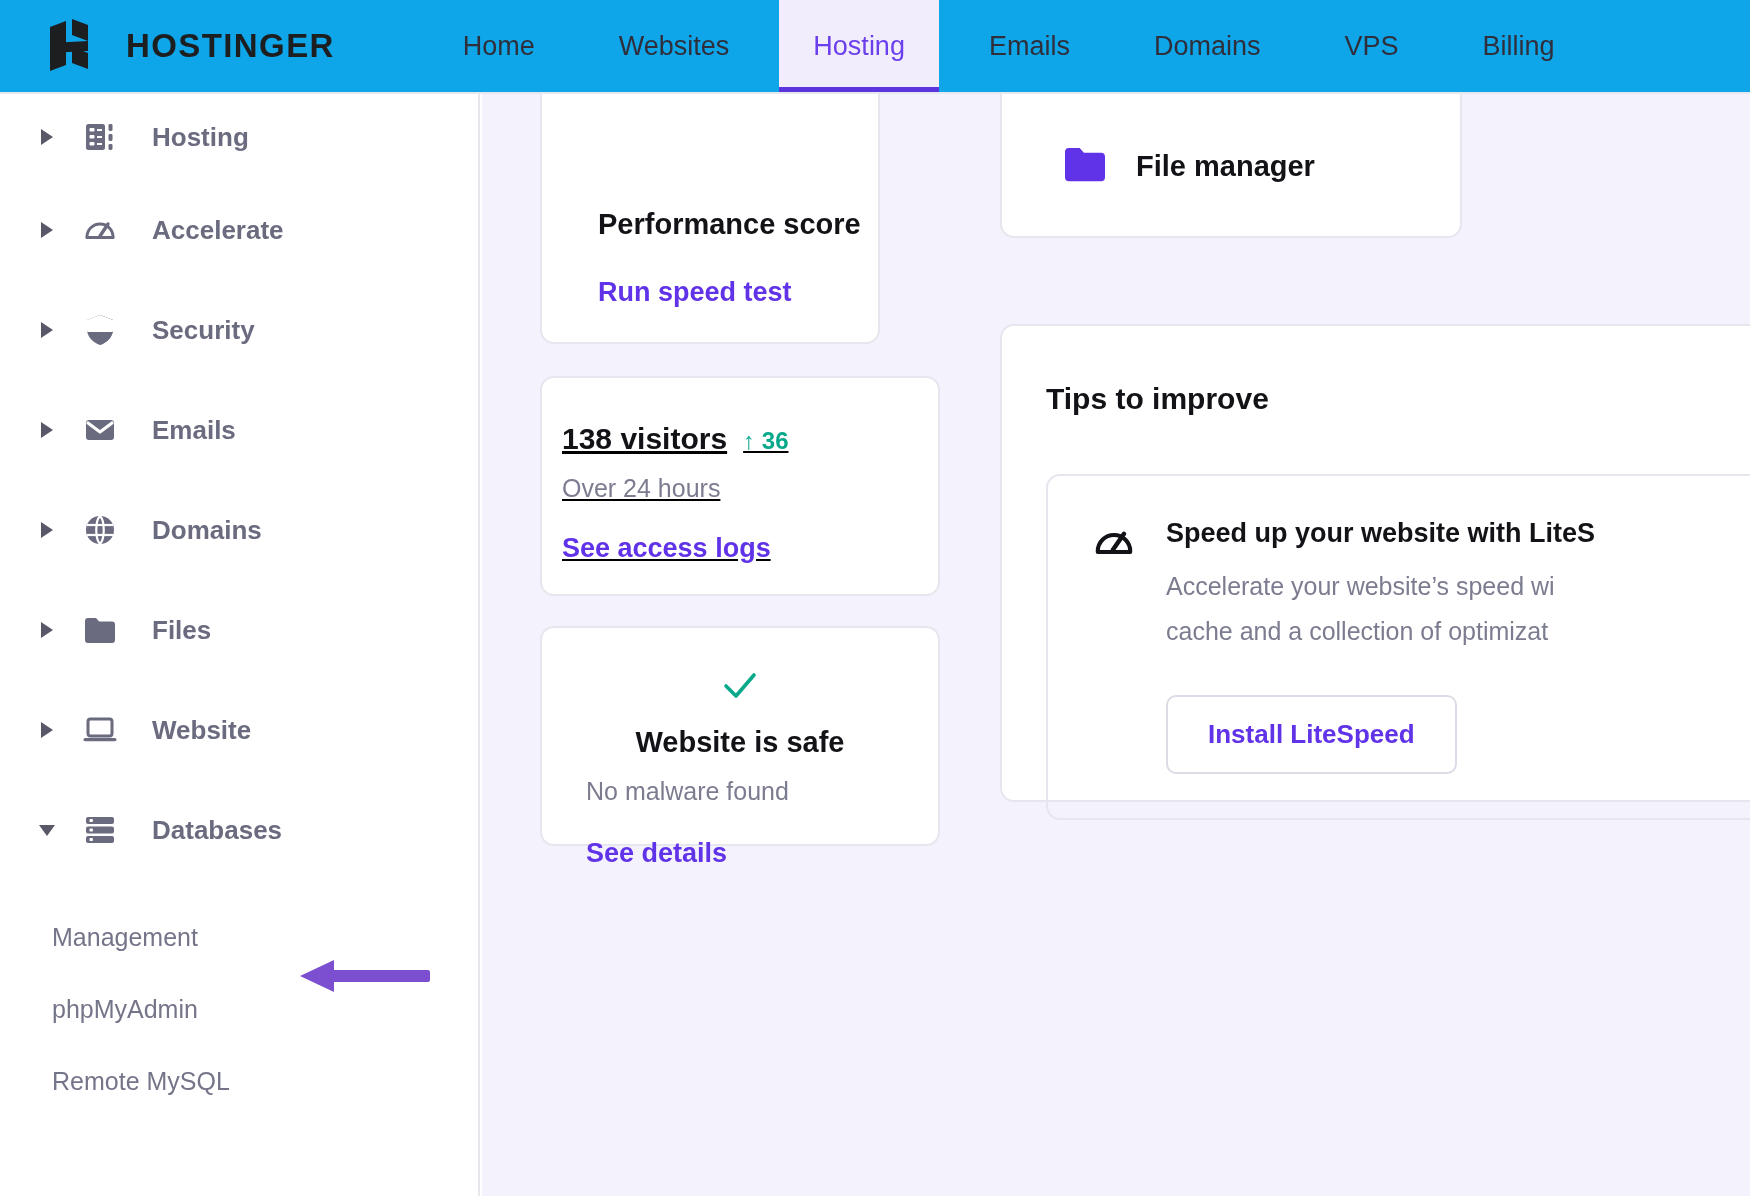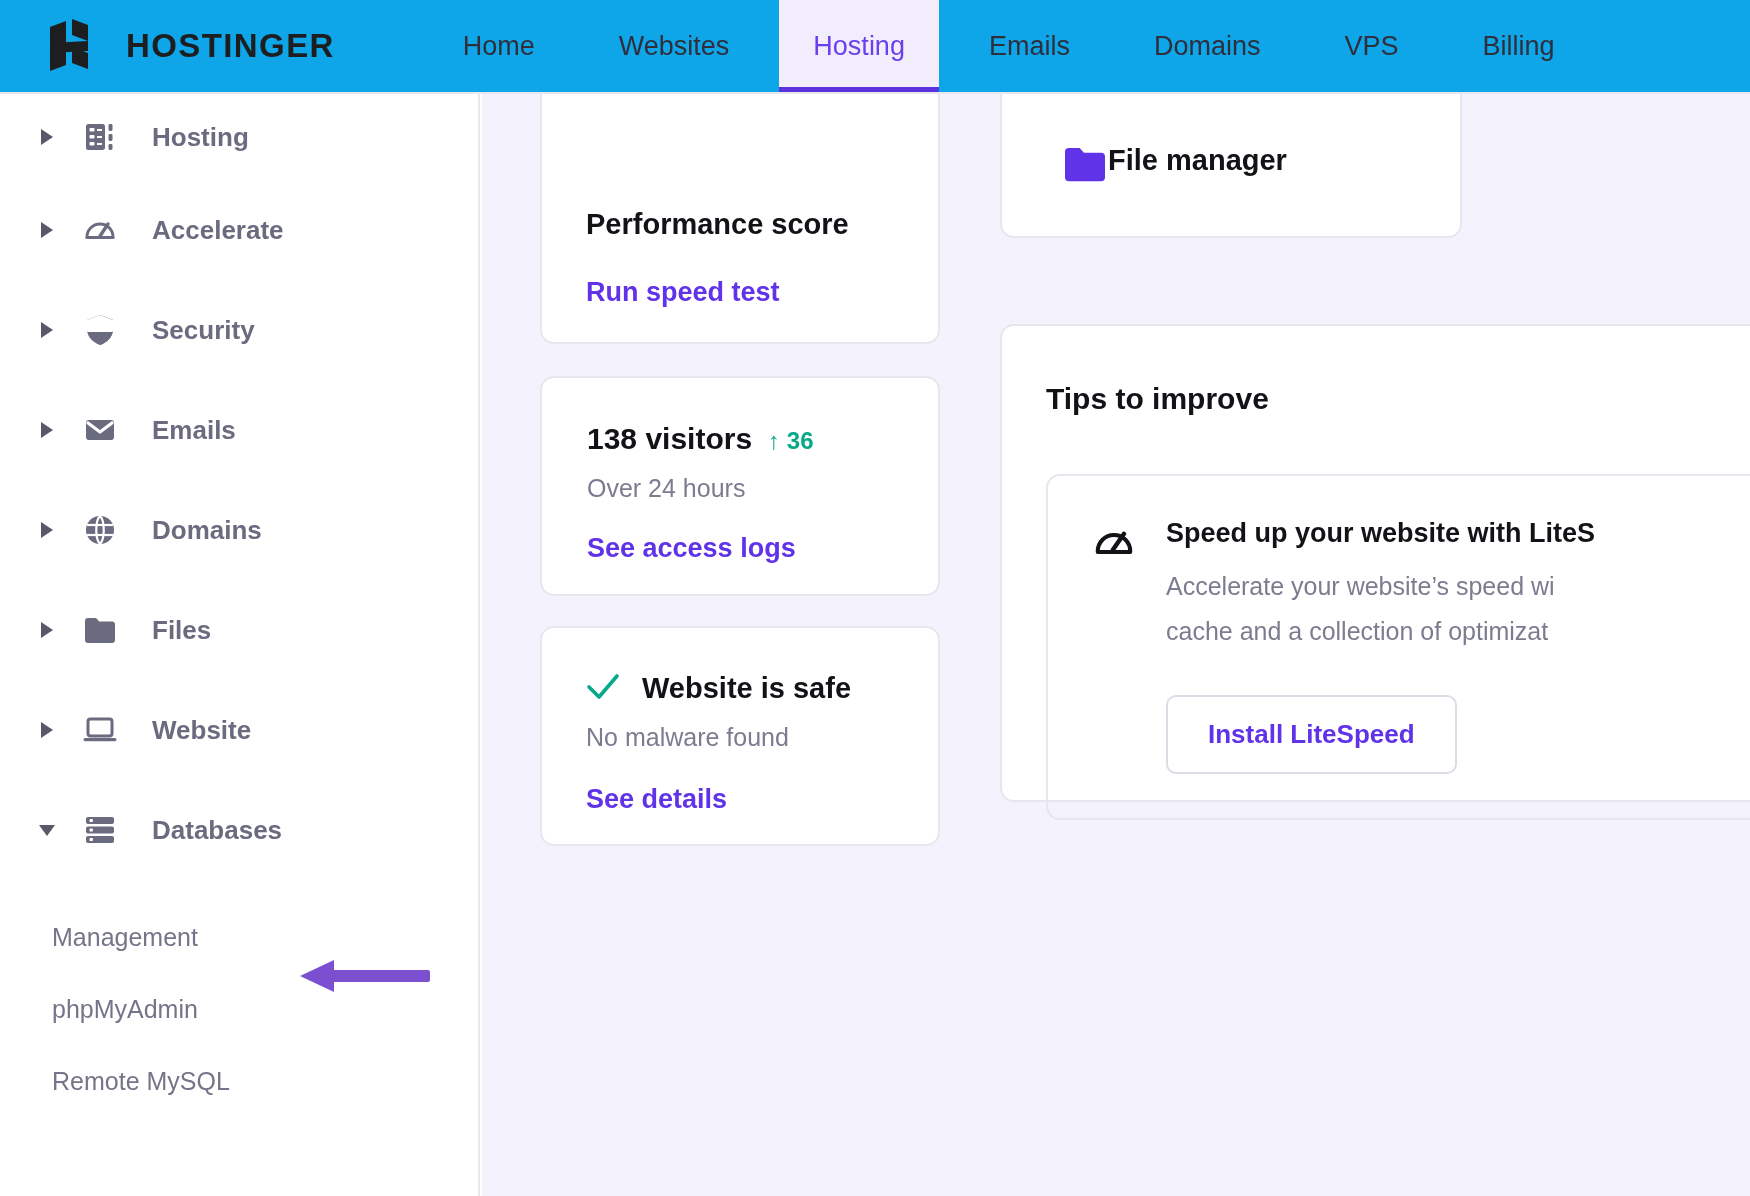--- a/index.html
+++ b/index.html
@@ -114,42 +114,42 @@
   }
   .card-link {
     font-size: 27px; font-weight: 700; color: #6033e8;
     cursor: pointer; white-space: nowrap;
   }
   .muted {
     font-size: 25px; color: #7c7c90; white-space: nowrap;
   }
 
   
-  #perf-card { position: absolute; top: 0; left: 0; width: 400px; height: 290px; padding: 0 44px; }
+  #perf-card { position: absolute; top: 0; left: 0; width: 340px; height: 290px; padding: 0 56px; }
   #perf-card .card-title { margin-top: 152px; }
   #perf-card .card-link { margin-top: 36px; }
 
-  #visitors-card { position: absolute; top: 322px; left: 0; width: 400px; height: 220px; padding: 0 45px; }
+  #visitors-card { position: absolute; top: 322px; left: 0; width: 400px; height: 220px; padding: 0 20px; text-decoration: underline; }
   .visitors-head { display: flex; align-items: baseline; gap: 16px; margin-top: 44px; }
   .visitors-count { font-size: 30px; font-weight: 700; color: #121217; white-space: nowrap; }
   .visitors-delta { font-size: 24px; font-weight: 700; color: #08a88a; white-space: nowrap; }
   #visitors-card .muted { margin-top: 18px; }
   #visitors-card .card-link { margin-top: 30px; }
 
   #safe-card { position: absolute; top: 572px; left: 0; width: 400px; height: 220px; padding: 0 44px; }
-  .safe-head { display: flex; align-items: center; gap: 22px; margin-top: 44px; }
+  .safe-head { display: flex; align-items: center; gap: 22px; margin-top: 44px; flex-direction: column; }
   .safe-head .card-title { margin: 0; }
   #safe-card .muted { margin-top: 18px; }
   #safe-card .card-link { margin-top: 32px; }
 
   #filemanager-card {
     position: absolute; top: 0; left: 0; width: 462px; height: 184px;
     display: flex; align-items: flex-end; padding: 0 0 48px 60px;
   }
-  .fm-row { display: flex; }
+  .fm-row { display: flex; align-items: center; gap: 28px; }
 
   #tips-card {
     position: absolute; top: 270px; left: 0; width: 1010px; height: 478px;
     padding: 0 44px;
   }
   #tips-card .card-title { margin-top: 56px; font-size: 30px; }
   .tip-box {
     margin-top: 58px;
     border: 2px solid #e6e6ef; border-radius: 14px;
     padding: 42px 44px 44px 44px;

